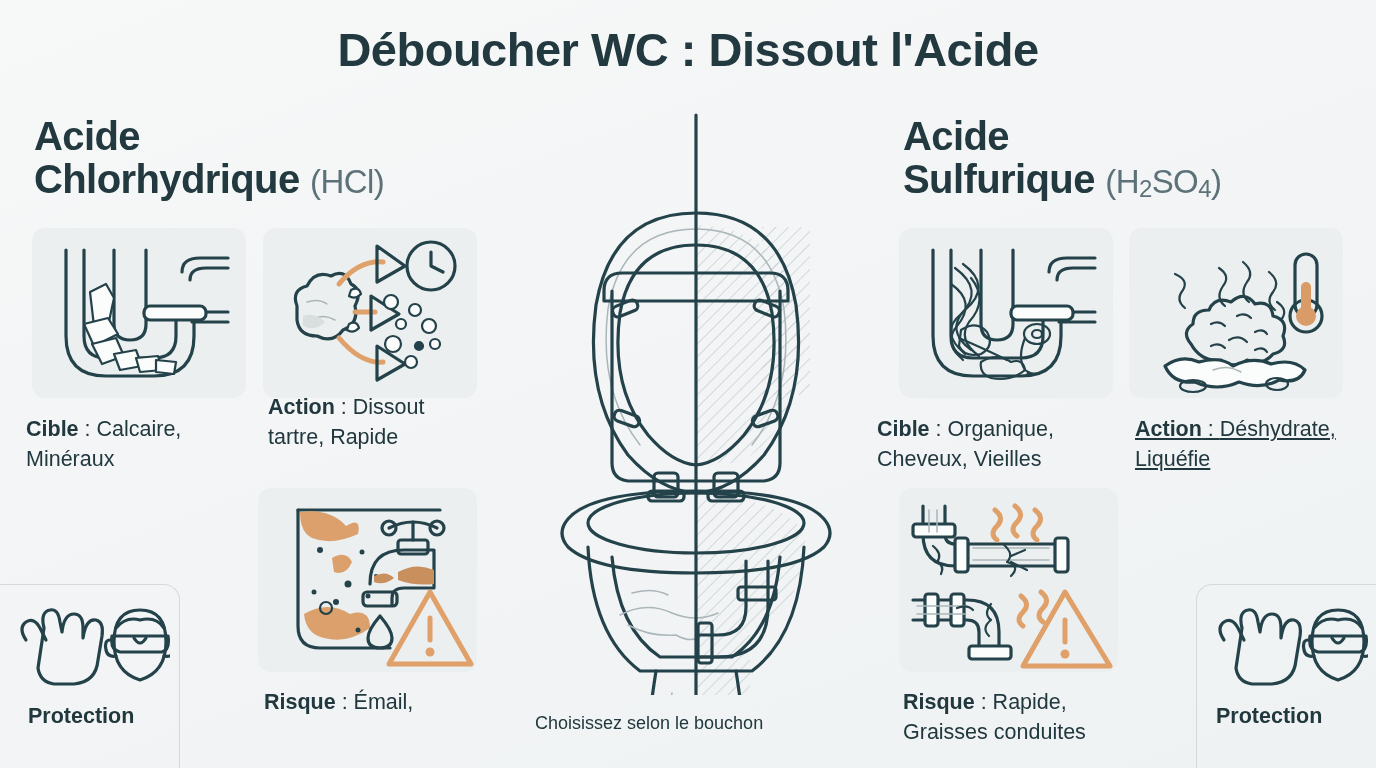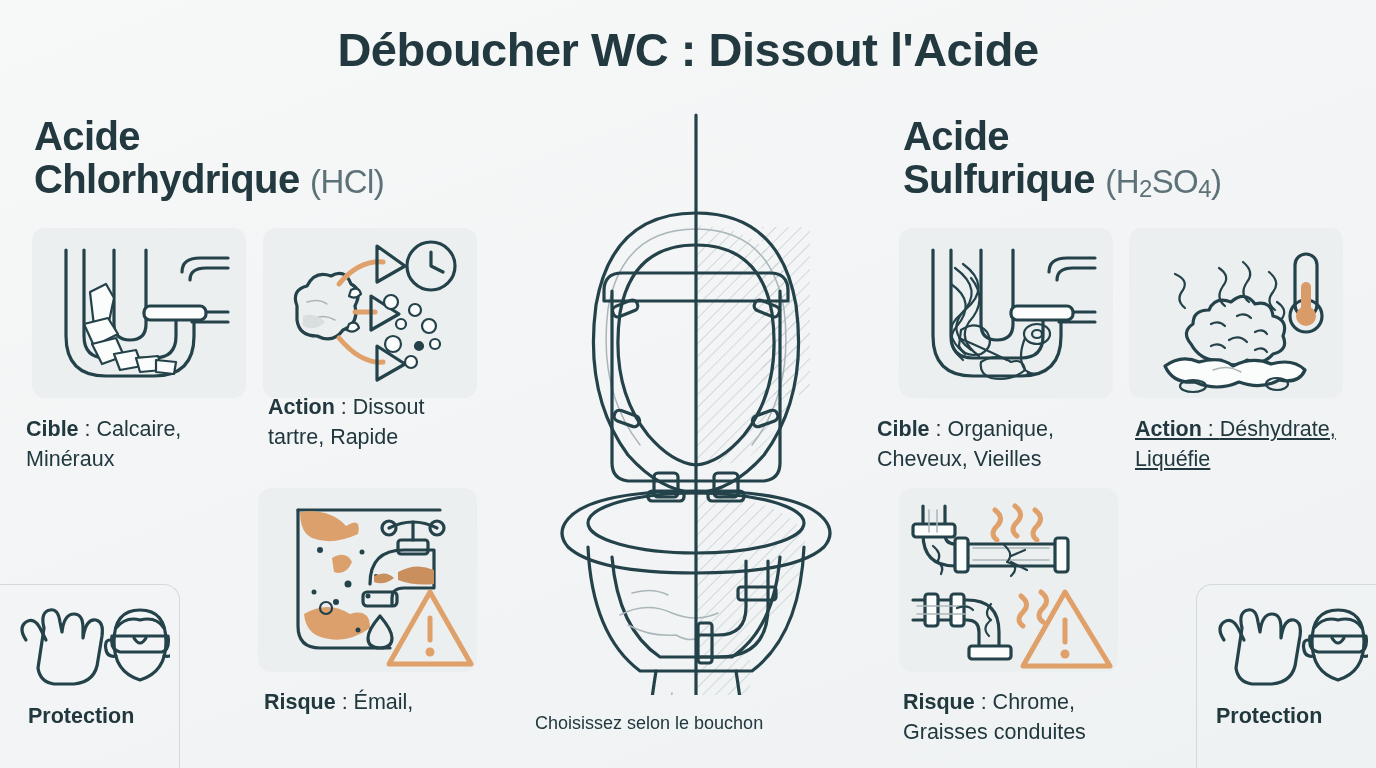--- a/index.html
+++ b/index.html
@@ -308,21 +308,21 @@
     <b>Risque</b><span> : </span><span>Émail,</span><br>
   </div>
 
   <div class="cap" style="left:869px;top:415px;width:220px;margin-left:8px;">
     <b>Cible</b><span> : </span><span>Organique,</span><br><span>Cheveux, Vieilles</span>
   </div>
   <div class="cap" style="left:1135px;top:415px;width:230px;text-decoration:underline;">
     <b>Action</b><span> : </span><span>Déshydrate,</span><br><span>Liquéfie</span>
   </div>
   <div class="cap" style="left:903px;top:688px;width:240px;">
-    <b>Risque</b><span> : </span><span>Chrome,</span><br><span>Graisses conduites</span>
+    <b>Risque</b><span> : </span><span>Rapide,</span><br><span>Graisses conduites</span>
   </div>
 
   <div class="prot" id="prot-left" style="left:-20px;top:584px;width:200px;height:200px;">
     <div class="frame"></div>
     <svg class="ill" style="left:30px;top:14px;width:160px;height:92px;" viewBox="0 0 160 92">
 
       <g class="ink" fill="#fbfcfc">
         <path d="M34 30 Q30 14 40 12 Q48 10 50 24 L52 34
                  Q54 16 64 16 Q73 16 73 30 L73 40
                  Q76 20 86 22 Q94 24 92 38 L88 62

